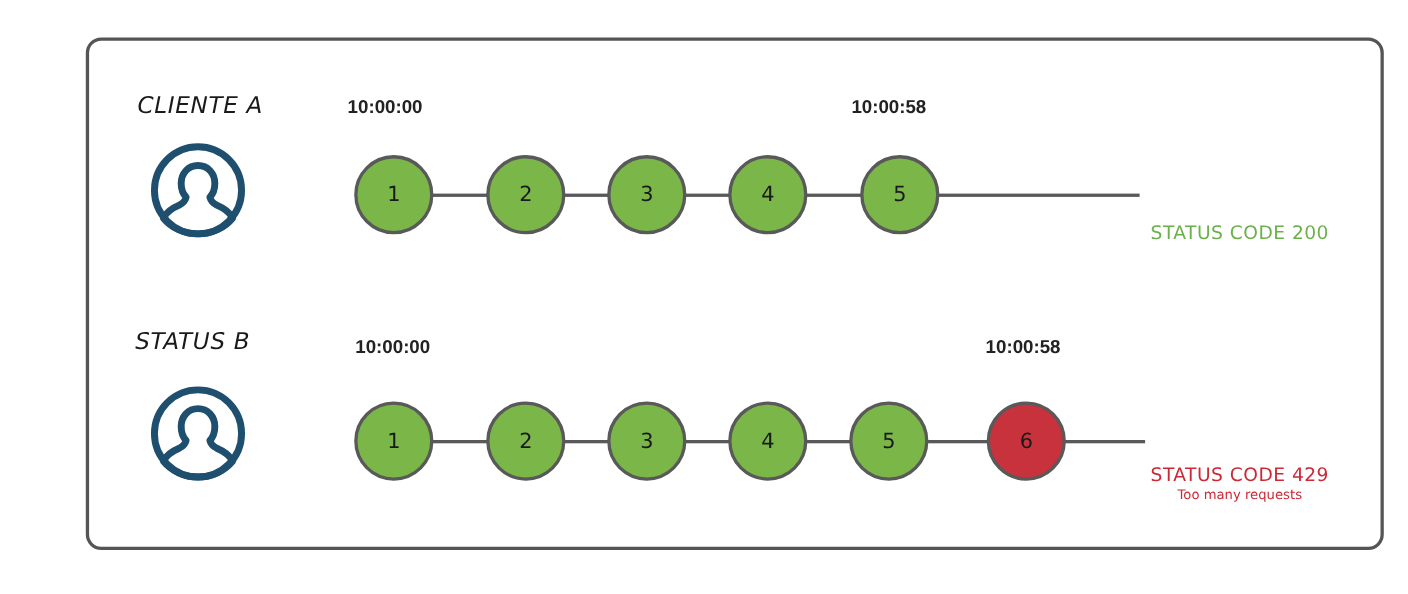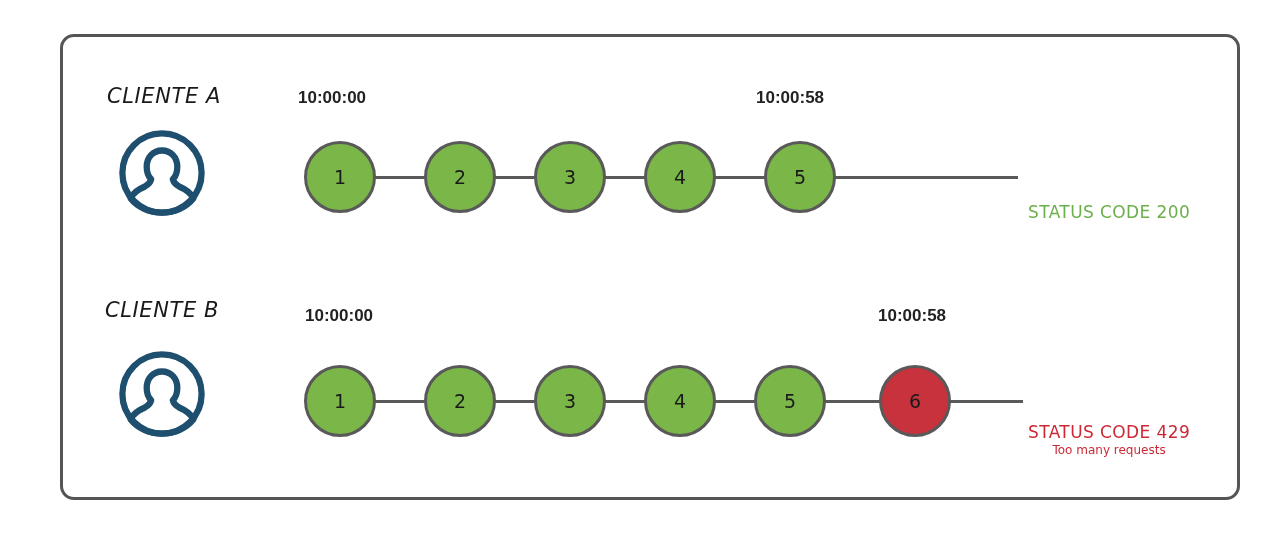--- a/index.html
+++ b/index.html
@@ -9,21 +9,21 @@
   }
   body {
     width: 1280px;
     height: 540px;
     overflow: hidden;
     font-family: "DejaVu Sans", sans-serif;
     position: relative;
   }
   #canvas {
     position: absolute;
-    left: 0; top: 0;
+    left: 18px; top: 0;
     width: 1216px;
     height: 540px;
   }
   .frame {
     position: absolute;
     left: 60px;
     top: 34px;
     width: 1180px;
     height: 466px;
     box-sizing: border-box;
@@ -143,21 +143,21 @@
     <div class="node ok" style="left:764px; top:141px;">
         <span>5</span>
       </div>
 
     <div class="status ok" style="left:1028px; top:158px;">
       <span class="l1">STATUS CODE 200</span>
     </div>
   </div>
 
   <div class="row" style="top:0;">
-    <div class="client-label" style="left:105px; top:298px;">CLIENTE B</div>
+    <div class="client-label" style="left:105px; top:298px;">STATUS B</div>
 
     <div class="avatar" style="left:117px; top:349px;">
       <svg viewBox="0 0 100 100" width="90" height="90" aria-hidden="true">
         <circle cx="50" cy="50" r="44" fill="none" stroke="#1F4F6F" stroke-width="7"></circle>
         <path d="M50 25 C40 25 33 33 33 43 C33 49 35 54 38 57
                  C37 61 35 63 31 65 C24 68 18 72 15 78
                  C23 88 36 94 50 94 C64 94 77 88 85 78
                  C82 72 76 68 69 65 C65 63 63 61 62 57
                  C65 54 67 49 67 43 C67 33 60 25 50 25 Z" fill="none" stroke="#1F4F6F" stroke-width="7" stroke-linejoin="round"></path>
       </svg>

